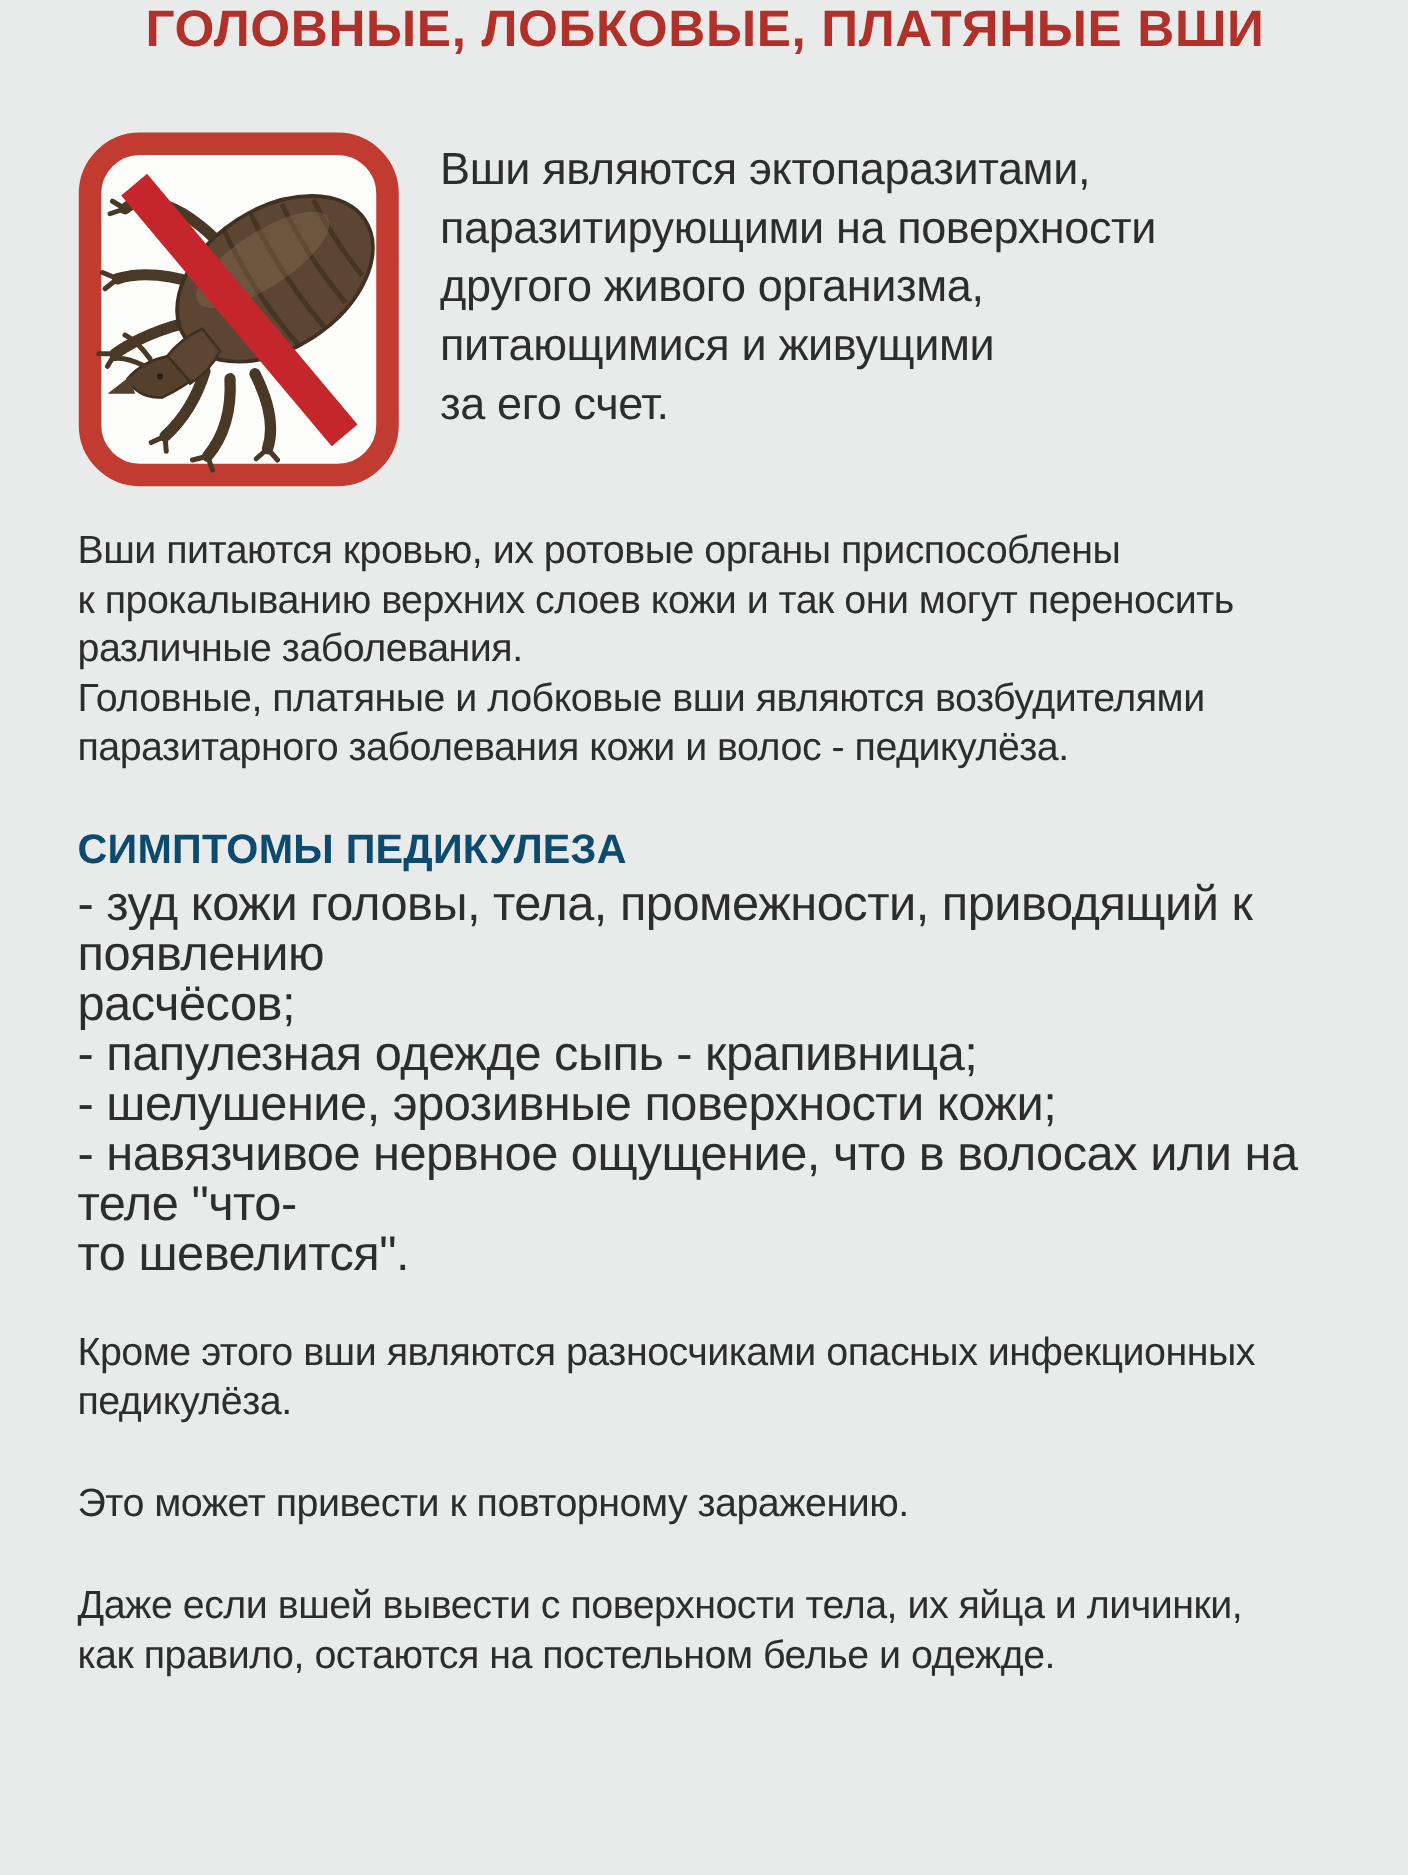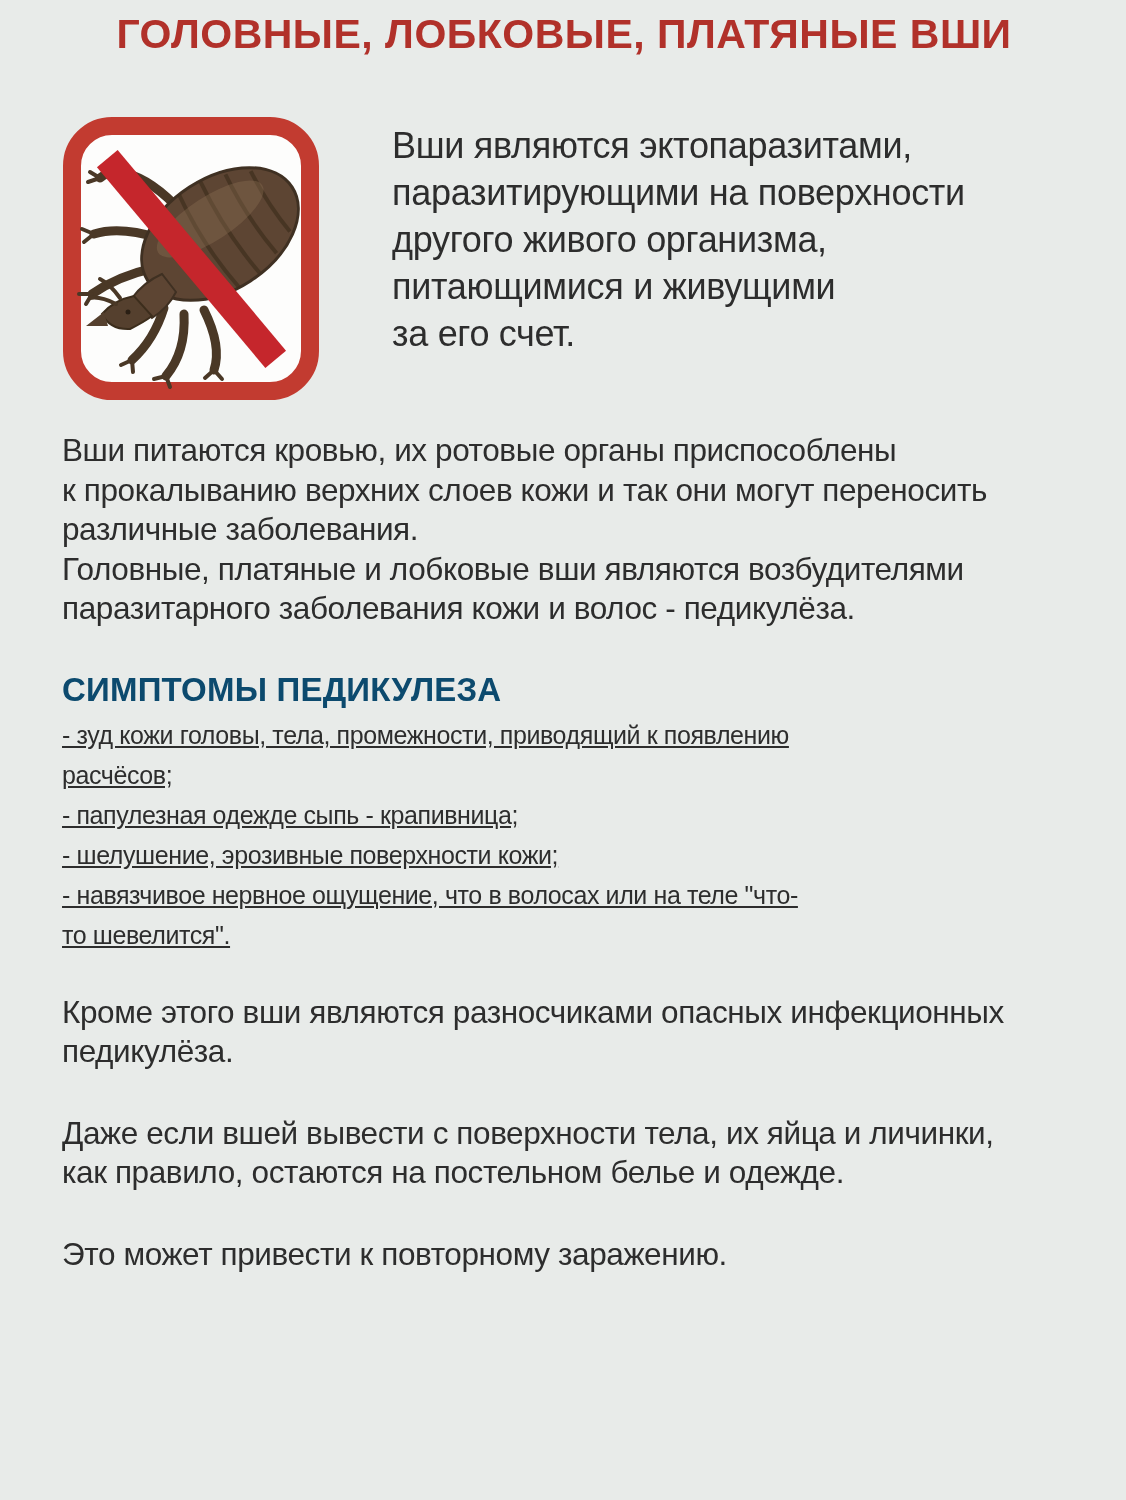--- a/index.html
+++ b/index.html
@@ -11,40 +11,40 @@
     color: #2d2d2d;
     overflow: hidden;
   }
   .page {
     box-sizing: border-box;
     width: 1126px;
     height: 1500px;
     padding: 0 60px 0 62px;
   }
   .title {
-    margin: 11px;
+    margin: 0;
     text-align: center;
     font-size: 41px;
     font-weight: bold;
     letter-spacing: 0.5px;
     color: #b1312a;
   }
   .hero {
     margin-top: 58px;
     display: flex;
     align-items: flex-start;
   }
   .sign {
     width: 258px;
     height: 285px;
     flex: 0 0 auto;
   }
   .sign svg { display: block; width: 258px; height: 285px; }
   .intro {
-    margin-left: 72px;
+    margin-left: 32px;
     padding-top: 6px;
     font-size: 36px;
     line-height: 47px;
     letter-spacing: -0.3px;
   }
   .lines { white-space: pre-line; }
   .para {
     font-size: 31.5px;
     line-height: 39.5px;
     letter-spacing: -0.4px;
@@ -52,24 +52,23 @@
   .p1 { margin-top: 30px; }
   .sym-heading {
     margin: 42px 0 0 0;
     font-size: 33px;
     font-weight: bold;
     letter-spacing: 0.2px;
     color: #0c4a6e;
   }
   .sym-list {
     margin-top: 6px;
-    font-size: 25px;
+    font-size: 39px;
     line-height: 40px;
     letter-spacing: -0.4px;
-    text-decoration: underline;
   }
   .p2 { margin-top: 38px; }
   .p3 { margin-top: 42px; }
   .p4 { margin-top: 42px; }
 </style>
 </head>
 <body>
 
 <div class="page">
 
@@ -144,18 +143,18 @@
 расчёсов;</div>
     <div class="lines">- папулезная одежде сыпь - крапивница;</div>
     <div class="lines">- шелушение, эрозивные поверхности кожи;</div>
     <div class="lines">- навязчивое нервное ощущение, что в волосах или на теле "что-
 то шевелится".</div>
   </div>
 
   <div class="para lines p2">Кроме этого вши являются разносчиками опасных инфекционных
 педикулёза.</div>
 
+  <div class="para lines p4">Это может привести к повторному заражению.</div>
+
   <div class="para lines p3">Даже если вшей вывести с поверхности тела, их яйца и личинки,
 как правило, остаются на постельном белье и одежде.</div>
-
-  <div class="para lines p4">Это может привести к повторному заражению.</div>
 
 </div>
 
 </body></html>

